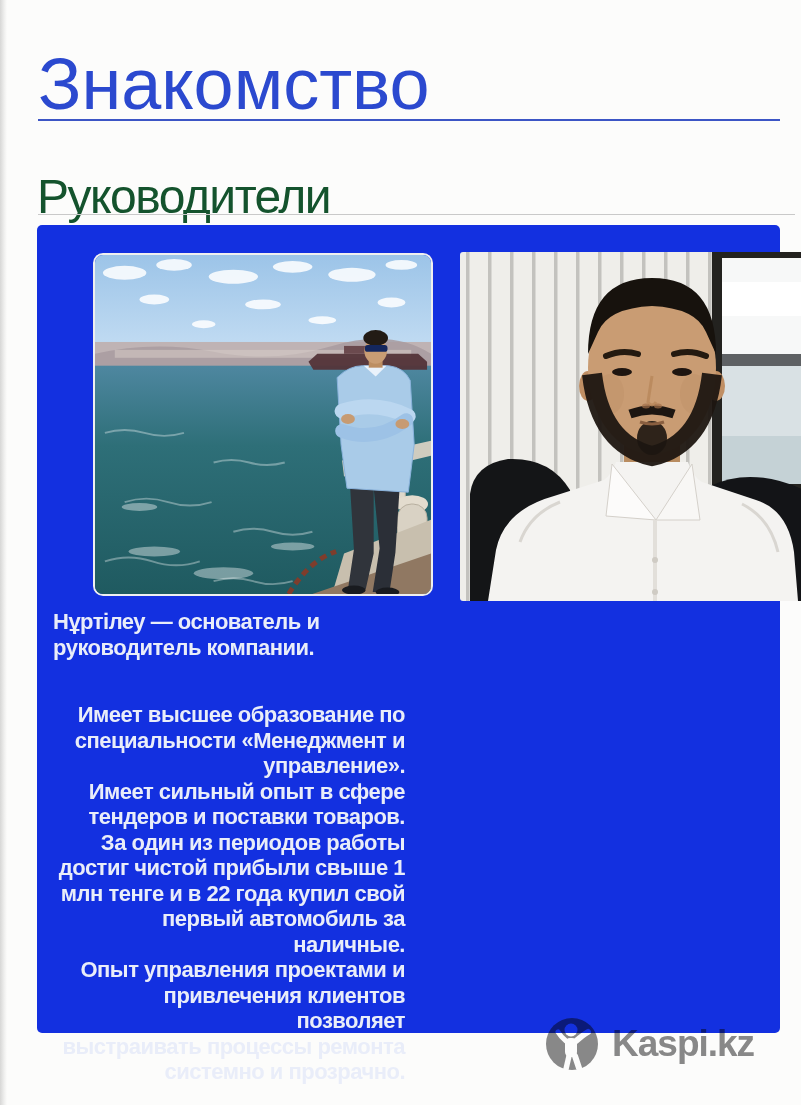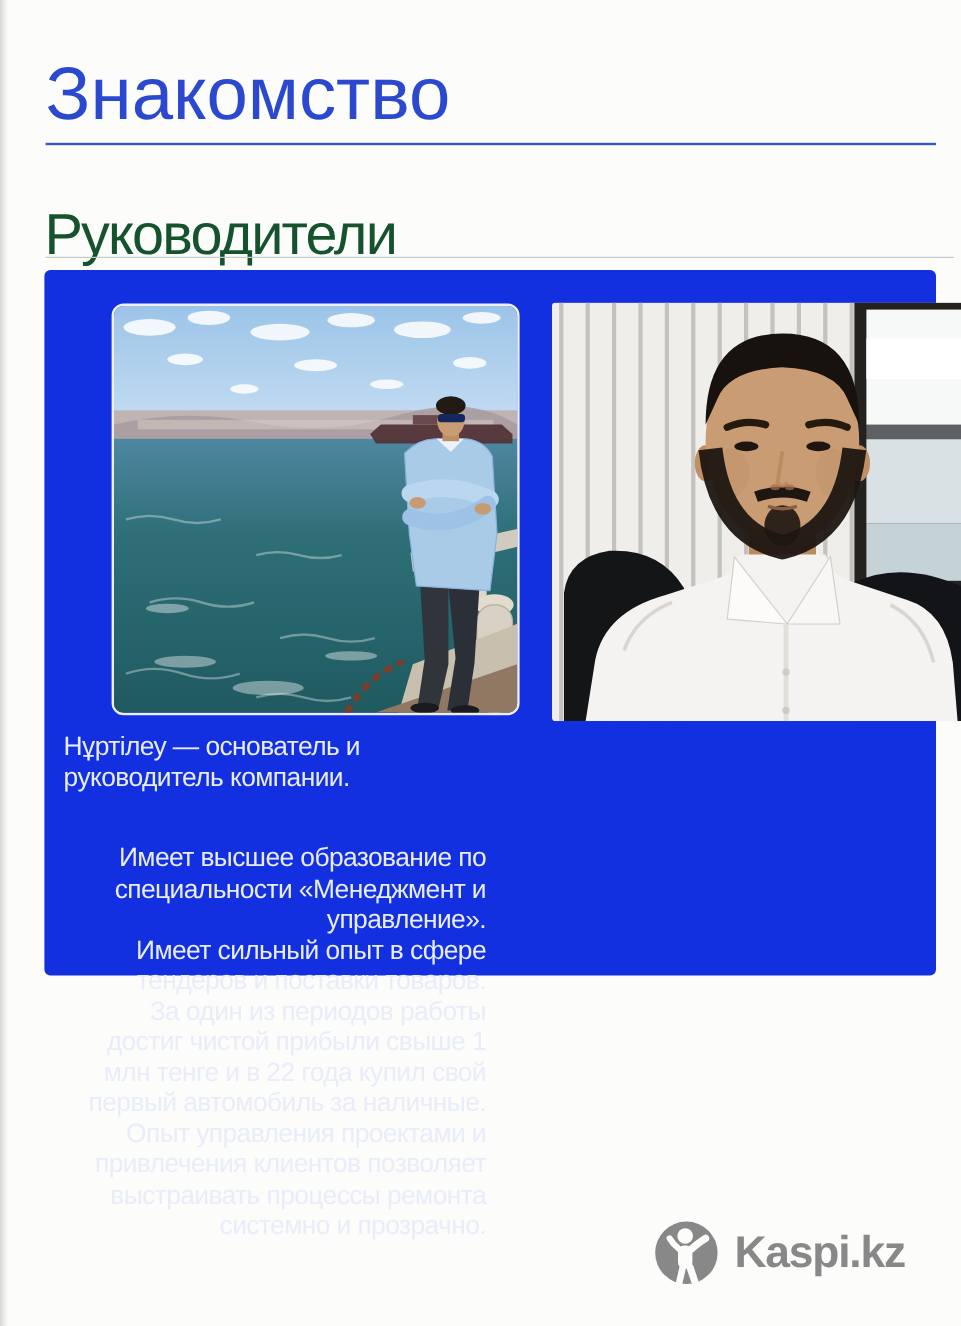--- a/index.html
+++ b/index.html
@@ -7,35 +7,35 @@
     width:801px;height:1105px;position:relative;overflow:hidden;
     background:#FCFCFB;
     font-family:"Liberation Sans","DejaVu Sans",sans-serif;
   }
   .left-edge{
     position:absolute;left:0;top:0;width:7px;height:1105px;
     background:linear-gradient(90deg,#D7D7D6 0%,#EFEFEE 60%,rgba(255,255,255,0) 100%);
   }
   .page-title{
     position:absolute;left:38px;top:48px;margin:0;
-    font-size:62px;line-height:1;font-weight:400;color:#2B49CF;letter-spacing:0;
+    font-size:72px;line-height:1;font-weight:400;color:#2B49CF;letter-spacing:0;
   }
   .title-rule{
     position:absolute;left:38px;top:119px;width:742px;height:2px;background:#3C55C5;
   }
   .page-subtitle{
     position:absolute;left:37px;top:173px;margin:0;
     font-size:48px;line-height:1;font-weight:400;color:#14532d;letter-spacing:-1.5px;
   }
   .subtitle-rule{
     position:absolute;left:38px;top:214px;width:757px;height:1px;background:#C9C9C9;
   }
   .card{
-    position:absolute;left:37px;top:225px;width:743px;height:588px;
-    background:#1330E0;border-radius:5px;
+    position:absolute;left:37px;top:225px;width:743px;height:808px;
+    background:#1330E0;border-radius:5px;font-weight:bold;
   }
   .photo{position:absolute;overflow:hidden;}
   .photo svg{display:block;width:100%;height:100%;}
   .photo-left{
     left:16px;top:12px;width:340px;height:343px;
     border:2px solid #EFEFEF;border-radius:10px;box-sizing:border-box;
   }
   .photo-right{
     left:383px;top:11px;width:344px;height:349px;border-radius:3px;
   }

